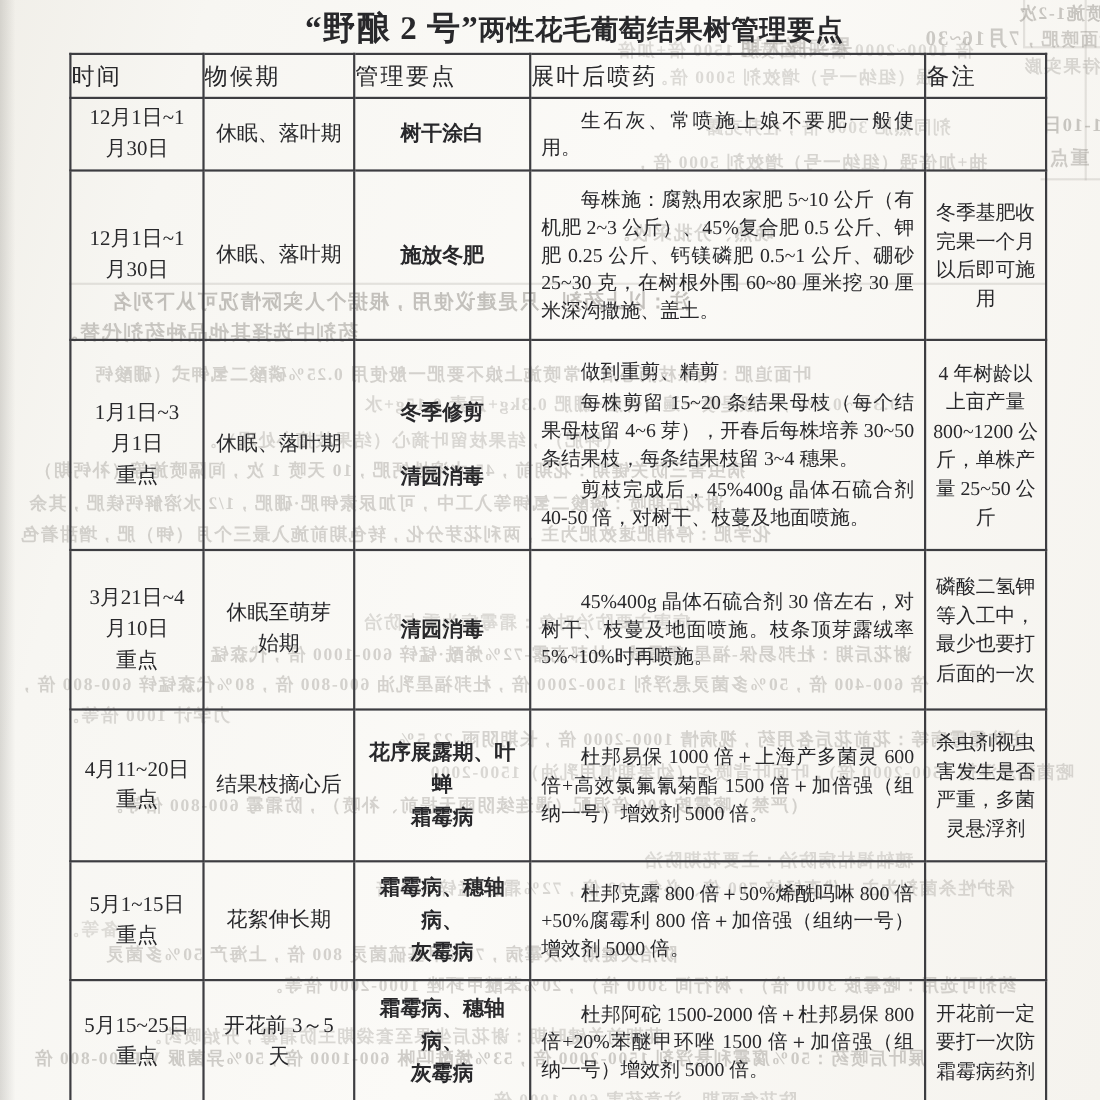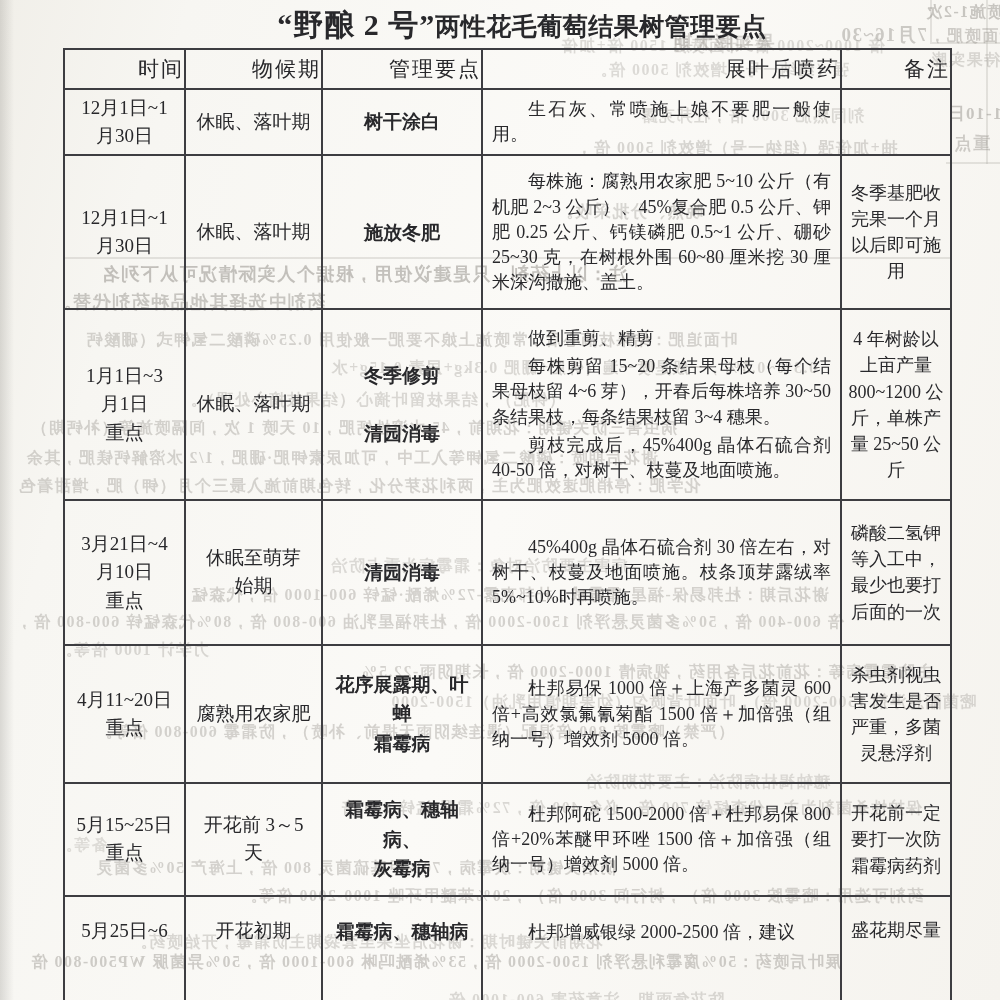--- a/index.html
+++ b/index.html
@@ -19,21 +19,21 @@
   .ghost-line { position:absolute; background:#b5b1aa; opacity:0.32; }
   
   .title { position:absolute; top:5px; left:0; width:100%; text-align:center;
     font-weight:bold; white-space:nowrap; z-index:2;padding-left:44px; }
   .title-variety { font-size:30px; letter-spacing:1px; }
   .title-rest { font-size:25px; letter-spacing:0.5px; }
   
   table.mgmt { position:absolute; left:63px; top:48px; width:887px; z-index:2;
     border-collapse:collapse; table-layout:fixed; }
   .mgmt th, .mgmt td { border:2px solid #3d3d41; overflow:hidden; }
-  .mgmt th { height:40px; font-size:21px; font-weight:normal; text-align:right; letter-spacing:2px; }
+  .mgmt th { height:40px; font-size:21px; font-weight:normal; text-align:left; letter-spacing:2px; }
   .mgmt td { vertical-align:middle; }
   td.time, td.phase, td.notes, td.points {
     text-align:center; white-space:pre-line; padding:2px 4px;
     font-size:19px; line-height:1.5; }
   td.notes { font-size:18px; line-height:1.45; padding:16px 5px; }
   td.points { font-weight:bold; line-height:1.55; }
   td.ops { padding:4px 9px; text-align:justify; }
   td.ops .para { text-indent:2em; font-size:18px; line-height:1.4; margin:3px 0; }
   tr.cut-row td { vertical-align:top; padding-top:20px; }
 </style>
@@ -150,27 +150,38 @@
 始期</td>
           <td class="points">清园消毒</td>
           <td class="ops">
             <p class="para">45%400g 晶体石硫合剂 30 倍左右，对树干、枝蔓及地面喷施。枝条顶芽露绒率 5%~10%时再喷施。</p>
           </td>
           <td class="notes">磷酸二氢钾等入工中，最少也要打后面的一次</td>
         </tr>
         <tr style="height: 124px;">
           <td class="time">4月11~20日
 重点</td>
-          <td class="phase">腐熟用农家肥</td>
+          <td class="phase">结果枝摘心后</td>
           <td class="points">花序展露期、叶蝉
 霜霉病</td>
           <td class="ops">
             <p class="para">杜邦易保 1000 倍＋上海产多菌灵 600 倍+高效氯氟氰菊酯 1500 倍＋加倍强（组纳一号）增效剂 5000 倍。</p>
           </td>
           <td class="notes">杀虫剂视虫害发生是否严重，多菌灵悬浮剂</td>
+        </tr>
+        <tr style="height: 108px;">
+          <td class="time">5月1~15日
+重点</td>
+          <td class="phase">花絮伸长期</td>
+          <td class="points">霜霉病、穗轴病、
+灰霉病</td>
+          <td class="ops">
+            <p class="para">杜邦克露 800 倍＋50%烯酰吗啉 800 倍+50%腐霉利 800 倍＋加倍强（组纳一号）增效剂 5000 倍。</p>
+          </td>
+          <td class="notes"></td>
         </tr>
         <tr style="height: 85px;">
           <td class="time">5月15~25日
 重点</td>
           <td class="phase">开花前 3～5
 天</td>
           <td class="points">霜霉病、穗轴病、
 灰霉病</td>
           <td class="ops">
             <p class="para">杜邦阿砣 1500-2000 倍＋杜邦易保 800 倍+20%苯醚甲环唑 1500 倍＋加倍强（组纳一号）增效剂 5000 倍。</p>

